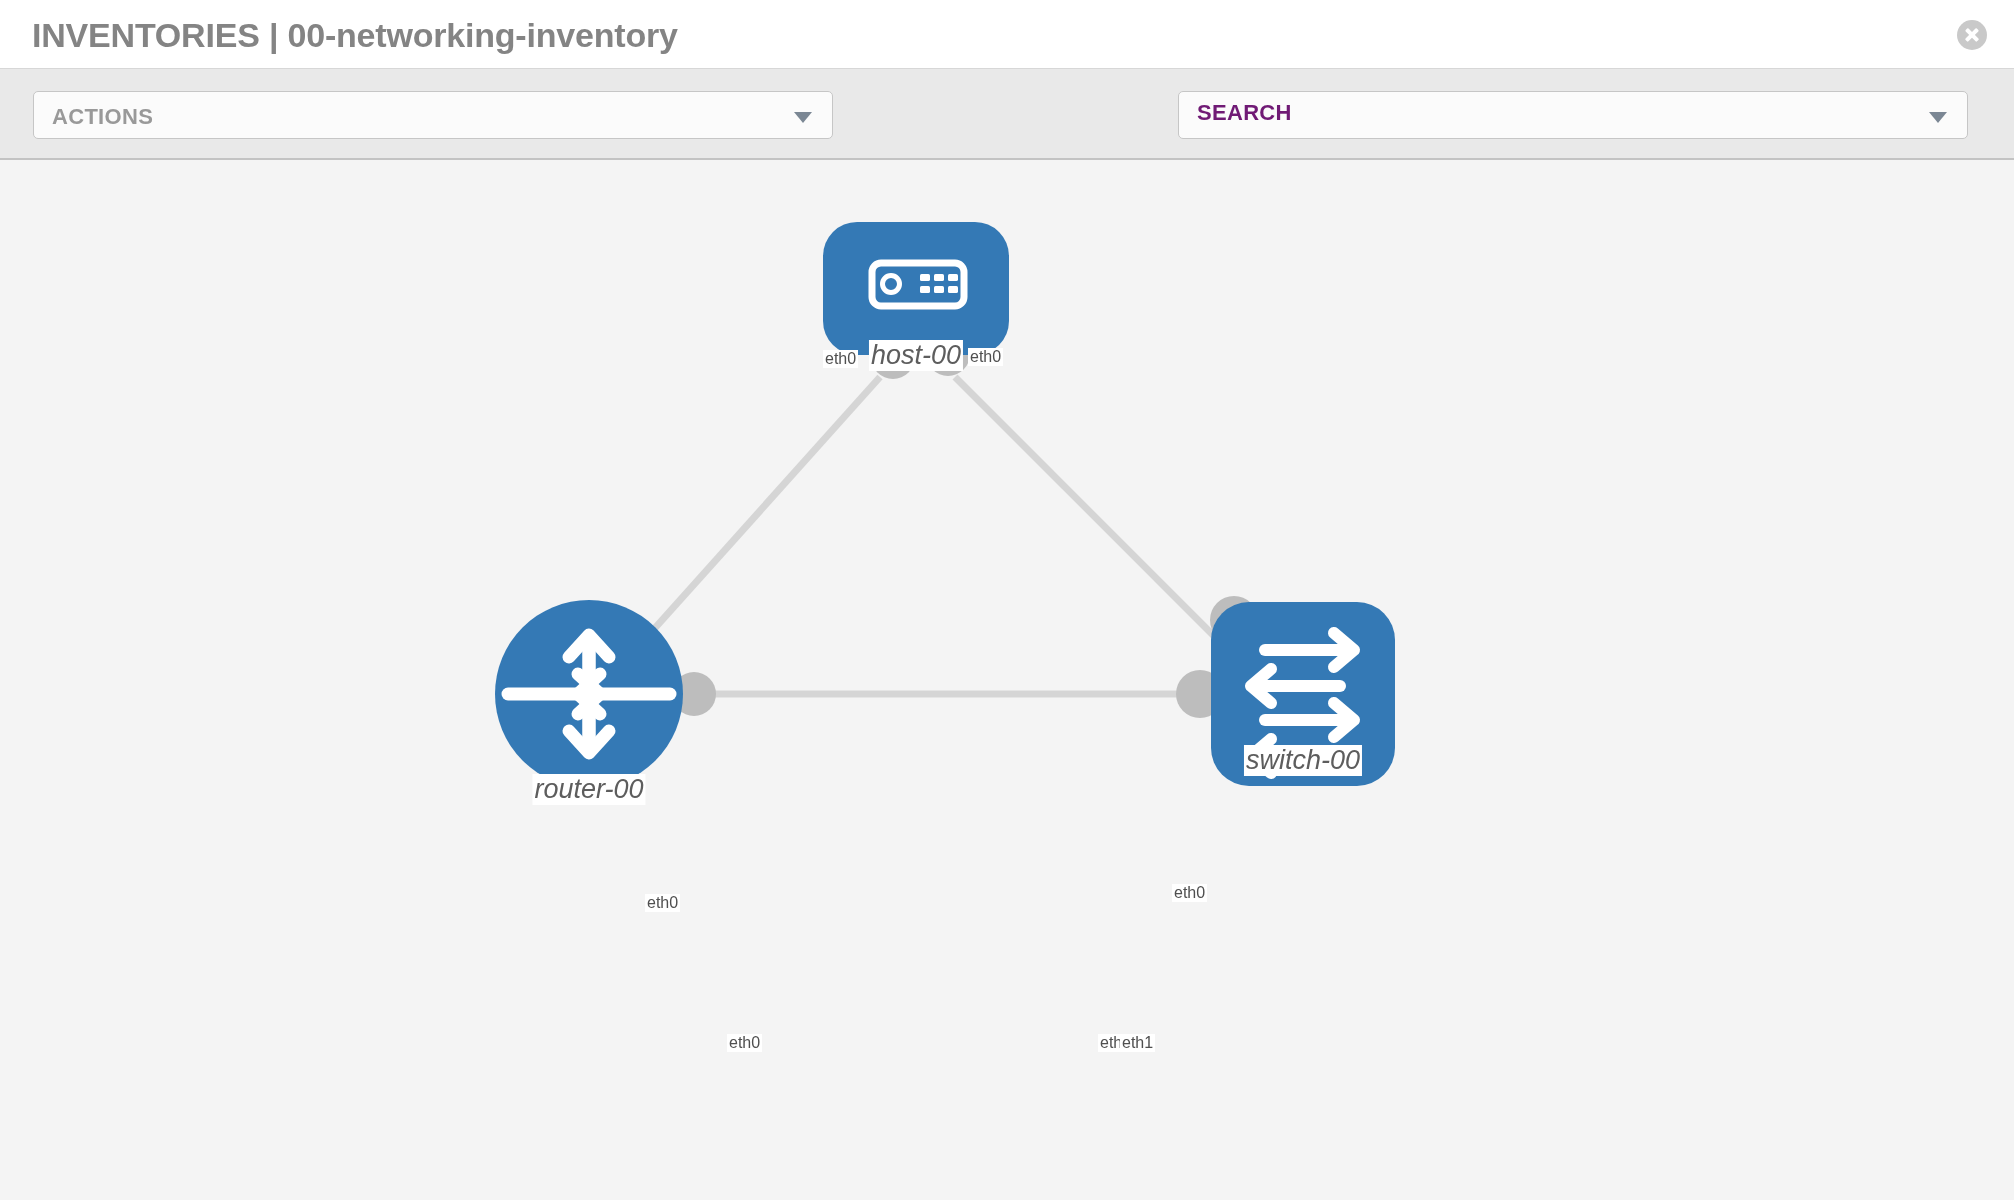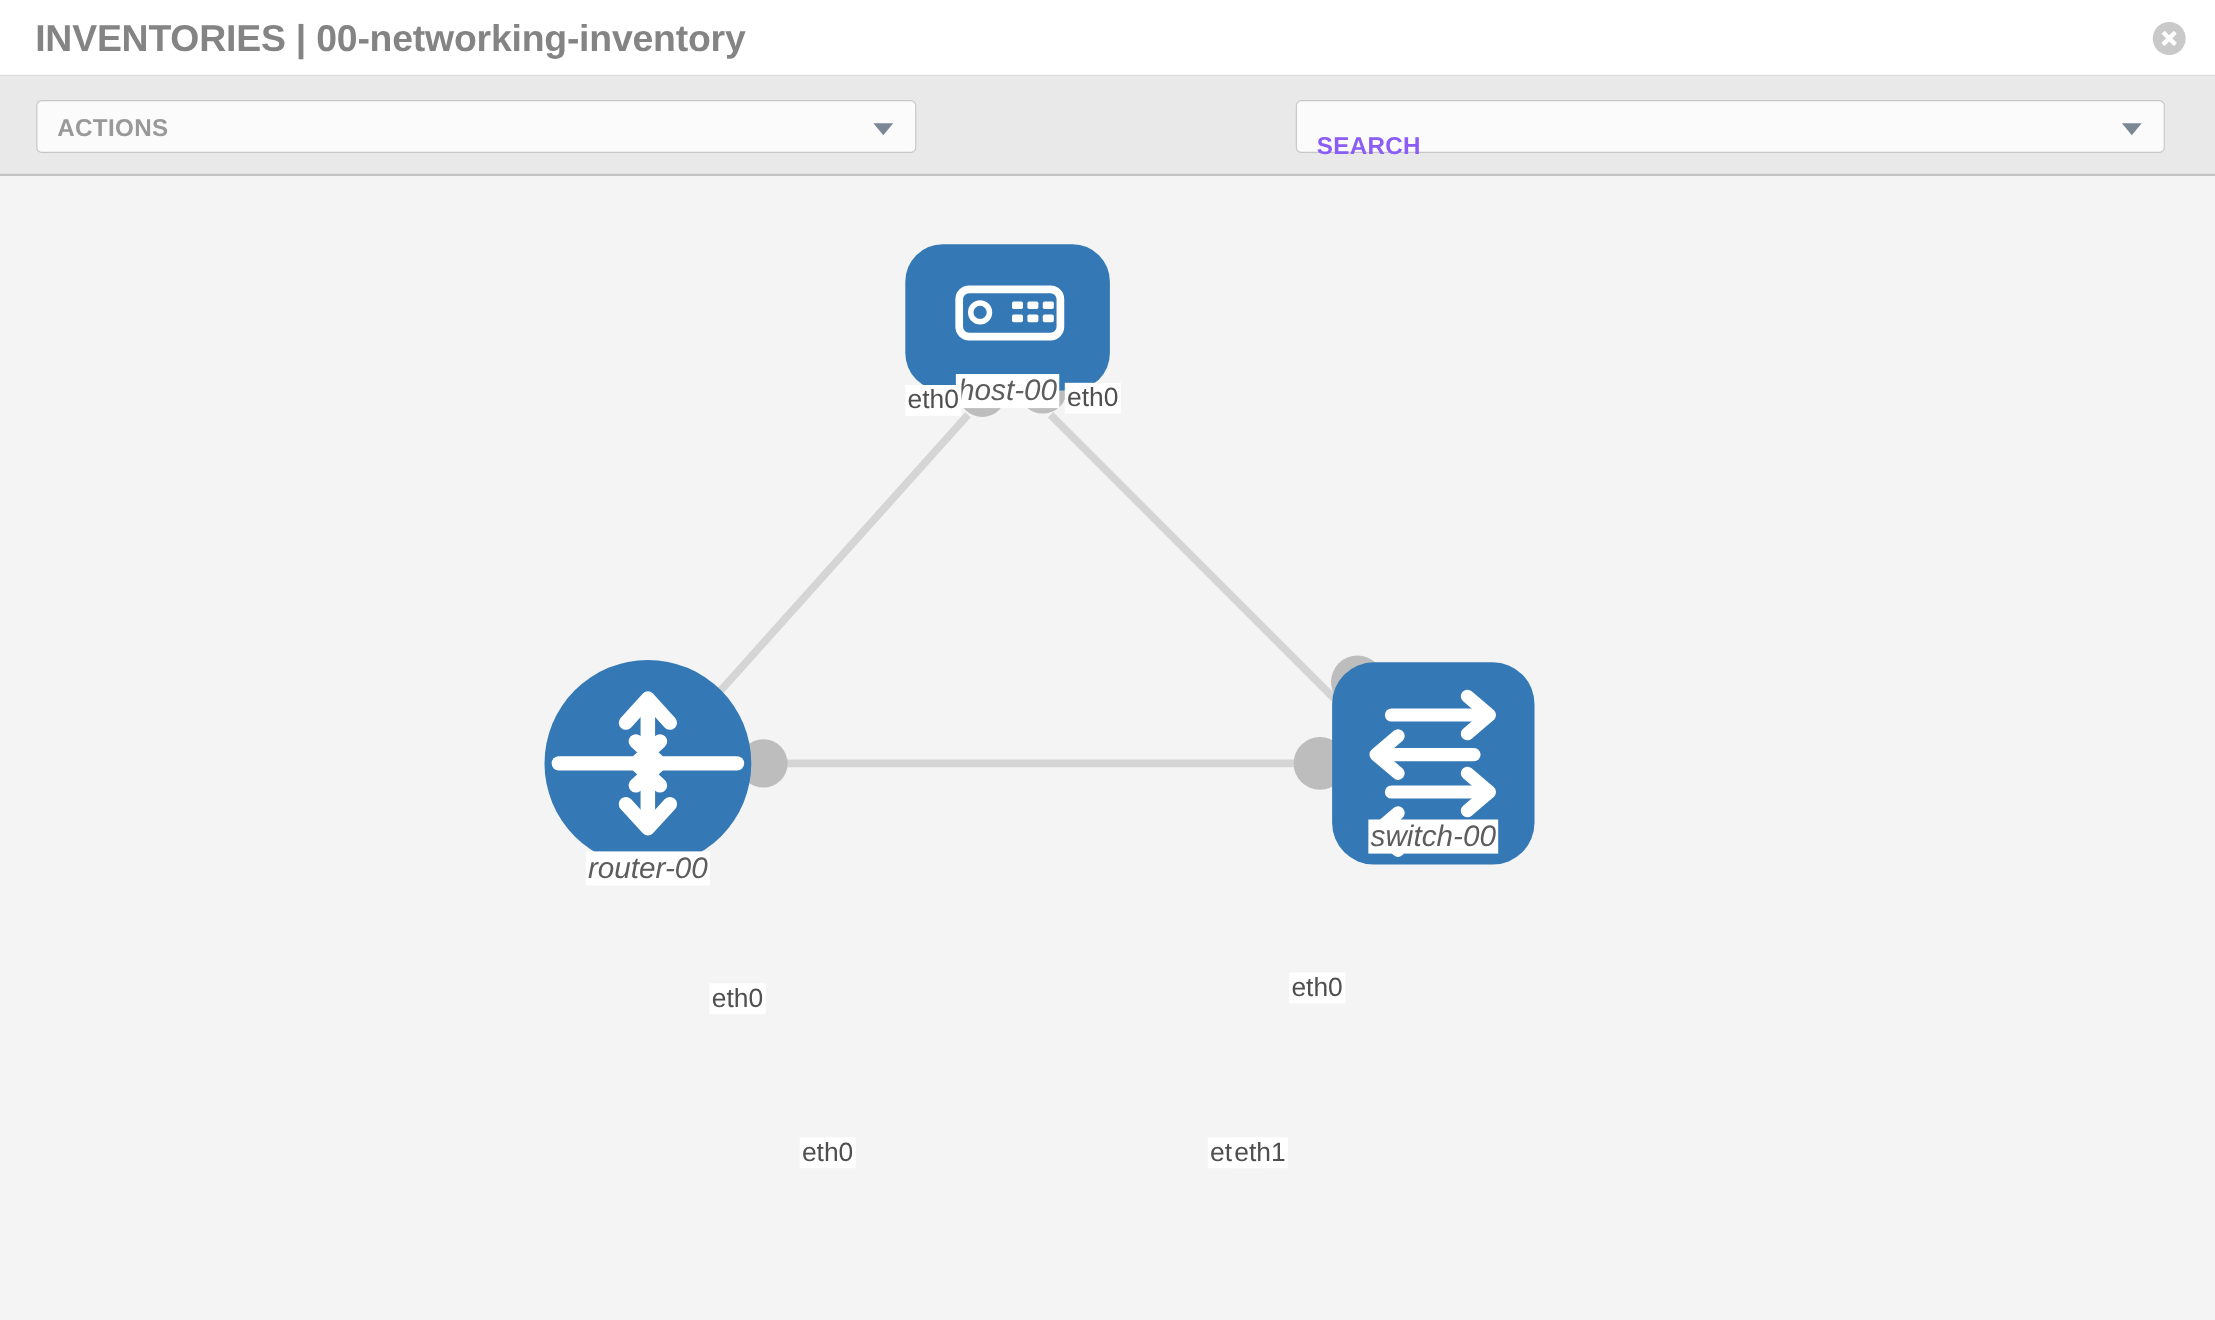--- a/index.html
+++ b/index.html
@@ -66,22 +66,22 @@
   .tool-wrench { left: 1045px; }
   .tool-key { left: 1113px; }
   .search-select {
     position: absolute; left: 1178px; top: 22px;
     width: 790px; height: 48px;
     background: #fbfbfb;
     border: 1px solid #c6c6c6; border-radius: 5px;
     cursor: text;
   }
   .search-label {
-    position: absolute; left: 18px; top: 28px;
-    font-size: 22px; color: #8b5cf6; letter-spacing: 0.3px;
+    position: absolute; left: 18px; top: 8px;
+    font-size: 22px; color: #701a75; letter-spacing: 0.3px;
   }
 
   
   .canvas {
     position: absolute; left: 0; top: 162px;
     width: 2014px; height: 1038px;
     background: #f4f4f4;
     overflow: hidden;
   }
   .topology-svg { position: absolute; left: 0; top: 0; width: 2014px; height: 1038px; }
@@ -90,21 +90,21 @@
     position: absolute;
     font-size: 27px; color: #5d5d5d;
     background: #ffffff;
     white-space: nowrap;
     transform: translateX(-50%);
     padding: 0 2px;
     font-style: italic;
   }
   .iface-label {
     position: absolute;
-    font-size: 24px; color: #4f4f4f;
+    font-size: 16px; color: #4f4f4f;
     background: #ffffff;
     white-space: nowrap;
     padding: 0 2px;
   }
 </style>
 </head>
 <body>
 
 <div id="app">
 

